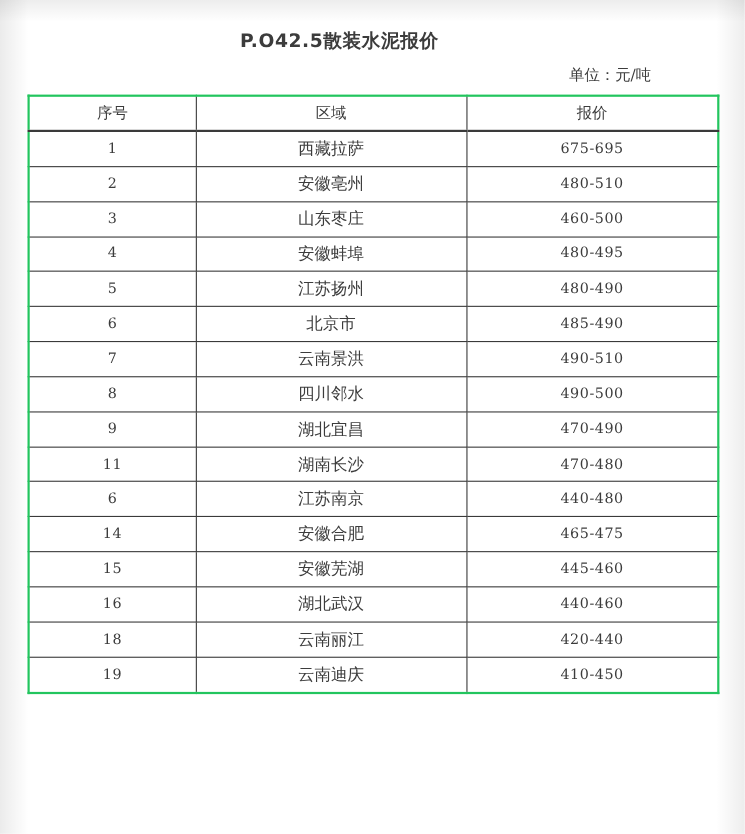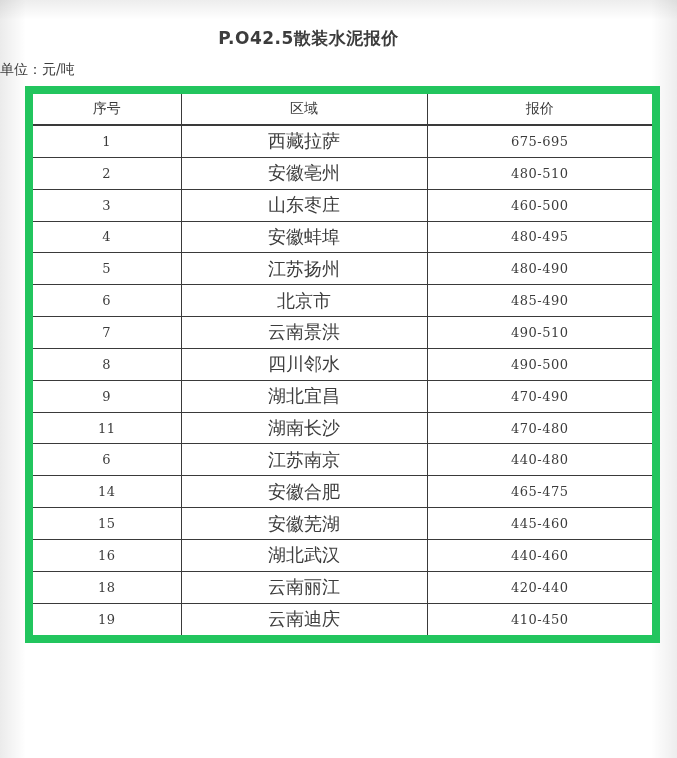--- a/index.html
+++ b/index.html
@@ -27,52 +27,53 @@
     padding-top: 27px;
     text-align: center;
     font-size: 17px;
     font-weight: bold;
     letter-spacing: 0.5px;
     color: #3c3c3c;
     line-height: 22px;
   }
   .unit {
     margin: 11px 25px 0 0;
+    text-align: right;
     font-size: 14px;
     color: #3c3c3c;
     font-family: "DejaVu Serif", "Liberation Serif", serif;
     line-height: 18px;
   }
   table.price-table {
     margin: 8px 25px 0 25px;
     width: 627px;
     border-collapse: collapse;
     table-layout: fixed;
-    border: 8px solid #22c55e;
+    border: 2px solid #22c55e;
   }
   .price-table th,
   .price-table td {
     border: 1px solid #3a3a3a;
     text-align: center;
     vertical-align: middle;
     color: #3c3c3c;
     font-weight: normal;
     padding: 0;
     overflow: hidden;
     white-space: nowrap;
   }
   .price-table th {
     height: 30px;
     font-size: 14px;
     border-bottom-width: 2px;
     font-family: "DejaVu Serif", "Liberation Serif", serif;
   }
   .price-table td {
     height: 30.85px;
-    font-size: 18px;
+    font-size: 15px;
     font-family: "DejaVu Serif", "Liberation Serif", serif;
   }
   col.col-no     { width: 152px; }
   col.col-region { width: 246px; }
   col.col-price  { width: 229px; }
   td.c-no, td.c-price { font-size: 13px; letter-spacing: 0.5px; }
 </style>
 </head>
 <body>
 

